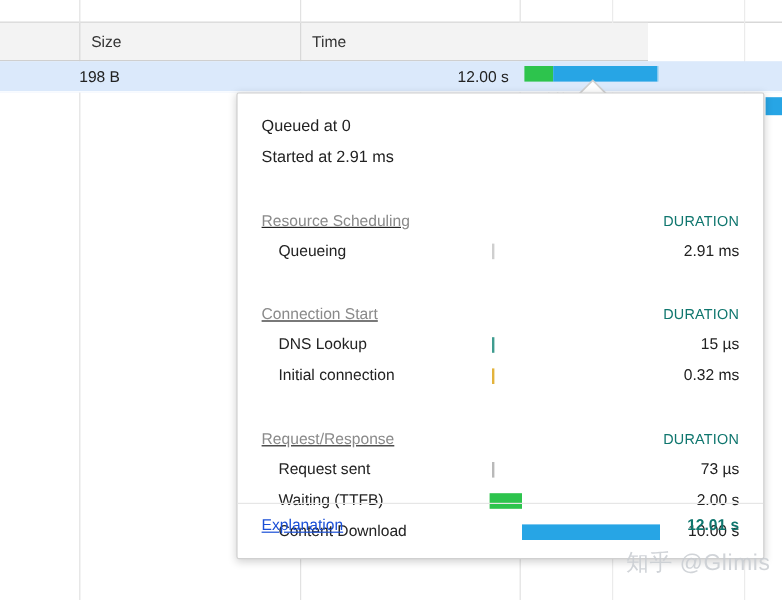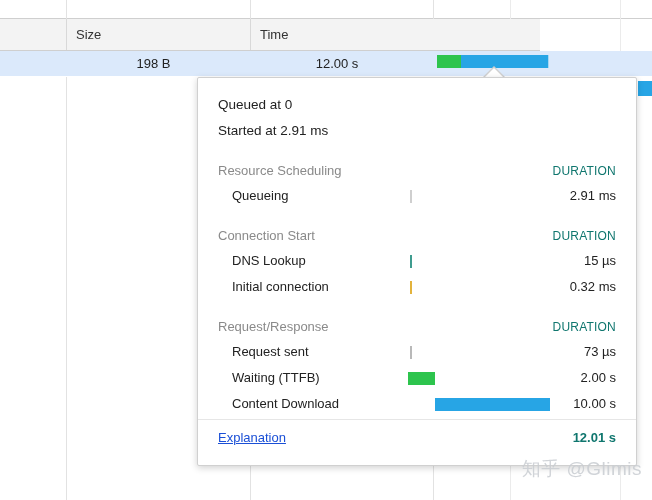--- a/index.html
+++ b/index.html
@@ -88,22 +88,22 @@
     position: absolute;
     top: 0;
     height: 25px;
     line-height: 25px;
     font-size: 13px;
     color: #222222;
     box-sizing: border-box;
     white-space: nowrap;
   }
   .td.col-name  { left: 0px;   width: 66px; }
-  .td.col-size  { left: 66px;  width: 184px; text-align: center; padding-right: 9px; }
-  .td.col-time  { left: 250px; width: 183px; text-align: center; padding-right: 9px; }
+  .td.col-size  { left: 66px;  width: 184px; text-align: left; padding-right: 9px; }
+  .td.col-time  { left: 250px; width: 183px; text-align: right; padding-right: 9px; }
   .td.col-water { left: 433px; width: 219px; }
 
   
   .wf-track {
     position: absolute;
     left: 433px; top: 55px;
     width: 219px; height: 13px;
   }
   .wf-seg {
     position: absolute;
@@ -156,21 +156,22 @@
   }
 
   .tt-summary-line {
     font-size: 13.5px;
     color: #222222;
     line-height: 26px;
     white-space: nowrap;
   }
 
   .tt-section {
-    margin-top: 15px;
+    margin-top: 28px;
+    text-decoration: underline;
   }
   .tt-section:first-of-type { margin-top: 18px; }
 
   .tt-section-head {
     position: relative;
     height: 24px;
     line-height: 24px;
     font-size: 13px;
     color: #8a8a8a;
     white-space: nowrap;

